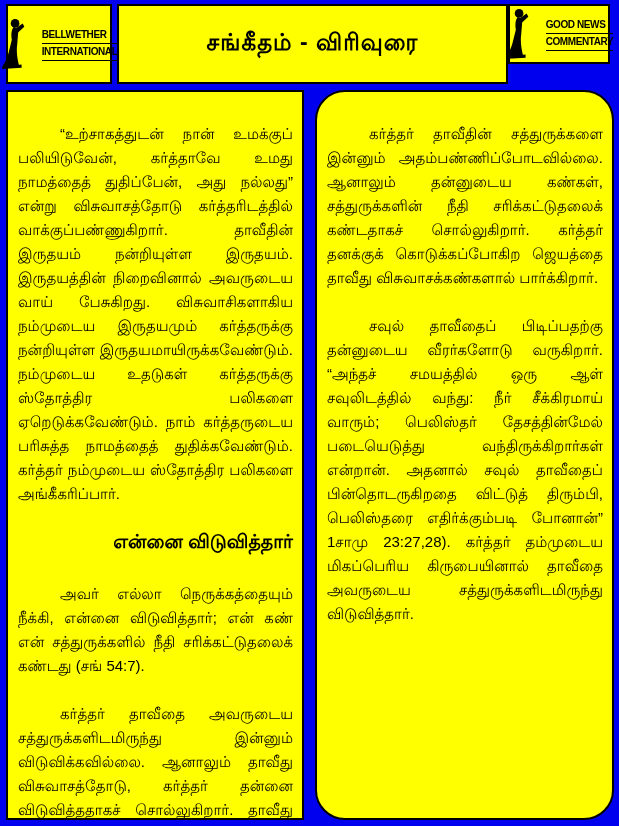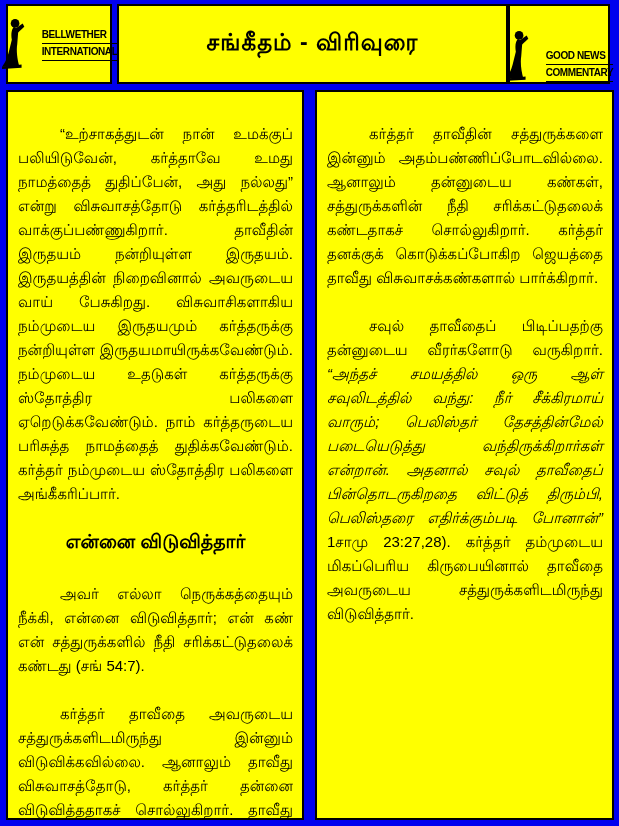--- a/index.html
+++ b/index.html
@@ -48,26 +48,26 @@
   
   .col {
     padding:30px 9px 19px 10px;
     font-size:15px;
     line-height:24px;
     text-align:justify;
     overflow:hidden;
   }
   .col p { margin:0 0 24px 0; text-indent:42px; }
   .bold { font-weight:normal; }
-  .italic { font-style:italic; }
+  .italic { }
   .section-heading {
     font-weight:bold;
     font-size:19px;
     margin:4px 0 28px 0;
-    text-align:center;
+    text-align:right;
   }
 </style>
 </head>
 <body>
 
 <div class="page">
 
   <div class="panel logo-box" style="left:6px; top:4px; width:106px; height:80px;">
     <svg class="logo-fig" viewBox="0 0 24 48">
       <circle cx="13" cy="5" r="4" fill="#000"></circle>
@@ -78,38 +78,38 @@
     <div class="logo-text">
       <span class="logo-line">BELLWETHER</span>
       <span class="logo-line">INTERNATIONAL</span>
     </div>
   </div>
 
   <div class="panel title-box" style="left:117px; top:4px; width:391px; height:80px;">
     <div class="title-tamil">சங்கீதம் - விரிவுரை</div>
   </div>
 
-  <div class="panel logo-box" style="left:508px; top:4px; width:102px; height:80px;align-items:flex-end;">
+  <div class="panel logo-box" style="left:508px; top:4px; width:102px; height:60px;">
     <svg class="logo-fig" viewBox="0 0 24 48">
       <circle cx="13" cy="5" r="4" fill="#000"></circle>
       <path d="M12 8 C10 10 9 14 10 20 L7 32 C5 39 3 42 1 45 L17 45 C15 38 14 30 15 24 L16 11 Z" fill="#000"></path>
       <path d="M13 10 L20 5 L21.5 8 L15 14 Z" fill="#000"></path>
       <path d="M1 45 L19 43 L19 46 L1 47 Z" fill="#000"></path>
     </svg>
     <div class="logo-text">
       <span class="logo-line">GOOD NEWS</span>
       <span class="logo-line">COMMENTARY</span>
     </div>
   </div>
 
   <div class="panel col" style="left:6px; top:90px; width:298px; height:730px;">
     <p>“உற்சாகத்துடன் நான் உமக்குப் பலியிடுவேன், கர்த்தாவே உமது நாமத்தைத் துதிப்பேன், அது நல்லது” என்று விசுவாசத்தோடு கர்த்தரிடத்தில் வாக்குப்பண்ணுகிறார். தாவீதின் இருதயம் நன்றியுள்ள இருதயம். இருதயத்தின் நிறைவினால் அவருடைய வாய் பேசுகிறது. விசுவாசிகளாகிய நம்முடைய இருதயமும் கர்த்தருக்கு நன்றியுள்ள இருதயமாயிருக்கவேண்டும். நம்முடைய உதடுகள் கர்த்தருக்கு ஸ்தோத்திர பலிகளை ஏறெடுக்கவேண்டும். நாம் கர்த்தருடைய பரிசுத்த நாமத்தைத் துதிக்கவேண்டும். கர்த்தர் நம்முடைய ஸ்தோத்திர பலிகளை அங்கீகரிப்பார்.</p>
     <div class="section-heading">என்னை விடுவித்தார்</div>
     <p class="bold">அவர் எல்லா நெருக்கத்தையும் நீக்கி, என்னை விடுவித்தார்; என் கண் என் சத்துருக்களில் நீதி சரிக்கட்டுதலைக் கண்டது (சங் 54:7).</p>
     <p>கர்த்தர் தாவீதை அவருடைய சத்துருக்களிடமிருந்து இன்னும் விடுவிக்கவில்லை. ஆனாலும் தாவீது விசுவாசத்தோடு, கர்த்தர் தன்னை விடுவித்ததாகச் சொல்லுகிறார். தாவீது இன்னும் நெருக்கத்தில்தான் இருக்கிறார். ஆனாலும் கர்த்தர் எல்லா நெருக்கத்தையும் நீக்கிவிட்டார் என்று விசுவாசத்தோடு அறிக்கை செய்கிறார். இதினிமித்தமாய் “நான் உமக்குப் பலியிடுவேன், உமது நாமத்தைத் துதிப்பேன்” என்று சொல்லுகிறார்.</p>
   </div>
 
-  <div class="panel col" style="left:315px; top:90px; width:299px; height:730px;">
+  <div class="panel col" style="left:315px; top:90px; width:299px; height:730px;border-radius:30px;">
     <p>கர்த்தர் தாவீதின் சத்துருக்களை இன்னும் அதம்பண்ணிப்போடவில்லை. ஆனாலும் தன்னுடைய கண்கள், சத்துருக்களின் நீதி சரிக்கட்டுதலைக் கண்டதாகச் சொல்லுகிறார். கர்த்தர் தனக்குக் கொடுக்கப்போகிற ஜெயத்தை தாவீது விசுவாசக்கண்களால் பார்க்கிறார்.</p>
     <p><span>சவுல் தாவீதைப் பிடிப்பதற்கு தன்னுடைய வீரர்களோடு வருகிறார். </span><span class="italic">“அந்தச் சமயத்தில் ஒரு ஆள் சவுலிடத்தில் வந்து: நீர் சீக்கிரமாய் வாரும்; பெலிஸ்தர் தேசத்தின்மேல் படையெடுத்து வந்திருக்கிறார்கள் என்றான். அதனால் சவுல் தாவீதைப் பின்தொடருகிறதை விட்டுத் திரும்பி, பெலிஸ்தரை எதிர்க்கும்படி போனான்”</span><span> 1சாமு 23:27,28). கர்த்தர் தம்முடைய மிகப்பெரிய கிருபையினால் தாவீதை அவருடைய சத்துருக்களிடமிருந்து விடுவித்தார்.</span></p>
   </div>
 
 </div>
 
 </body></html>

